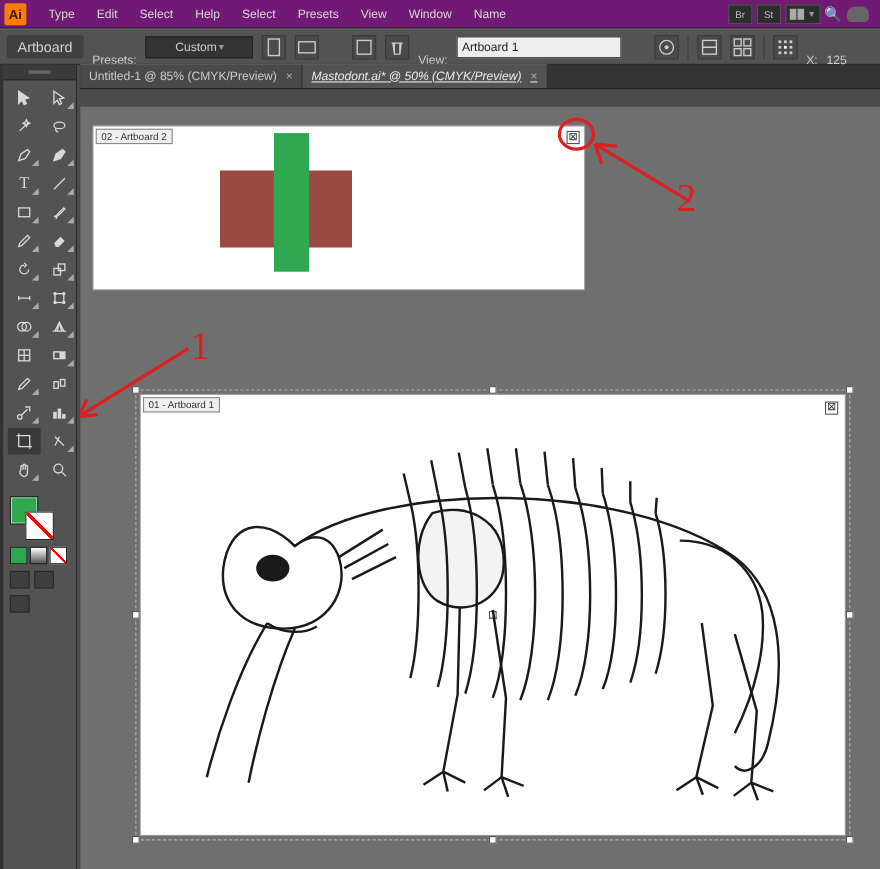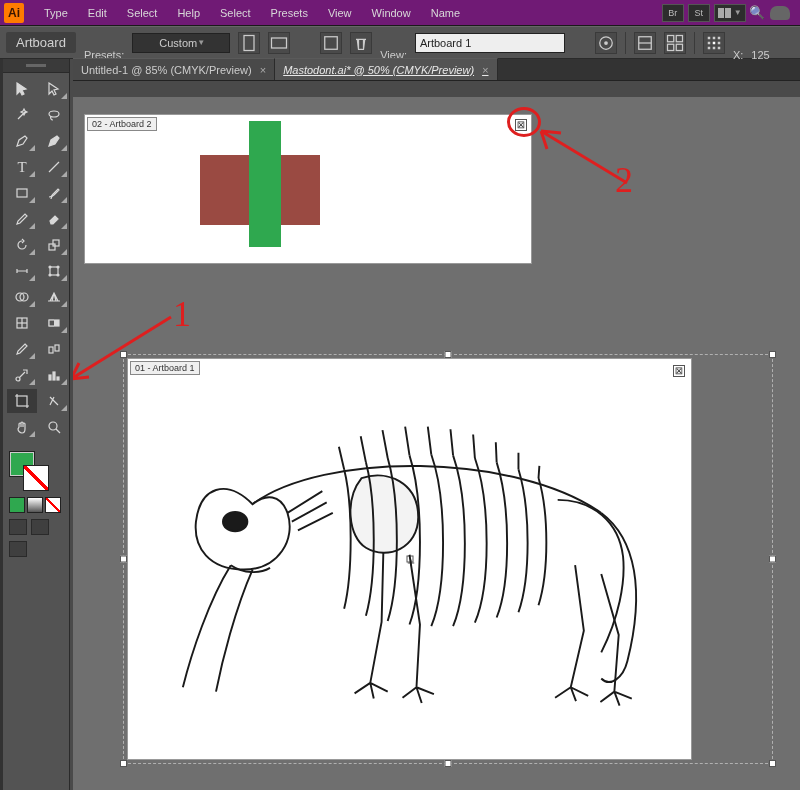--- a/index.html
+++ b/index.html
@@ -209,21 +209,21 @@
     font-size:9px;
     padding:1px 4px;
     transform:translateY(-100%);
   }
   .ab-label.inside { transform:none; top:2px; left:2px; }
   .ab2 { left:12px; top:18px; width:446px; height:148px; }
   .ab2 .redrect { position:absolute; left:115px; top:40px; width:120px; height:70px; background:#9a4a42; }
   .ab2 .greenrect { position:absolute; left:164px; top:6px; width:32px; height:126px; background:#2fa84f; }
   .ab2-topline { position:absolute; left:12px; top:17px; width:446px; height:1px; background:#d66bd0; }
 
-  .ab1 { left:55px; top:262px; width:563px; height:400px; }
+  .ab1 { left:55px; top:262px; width:640px; height:400px; }
   .ab1-sel {
     position:absolute;
     left:50px; top:257px;
     width:650px; height:410px;
     border:1px dashed #b0b0b0;
     pointer-events:none;
   }
   .handle {
     position:absolute; width:7px; height:7px;
     background:#fff; border:1px solid #555;

